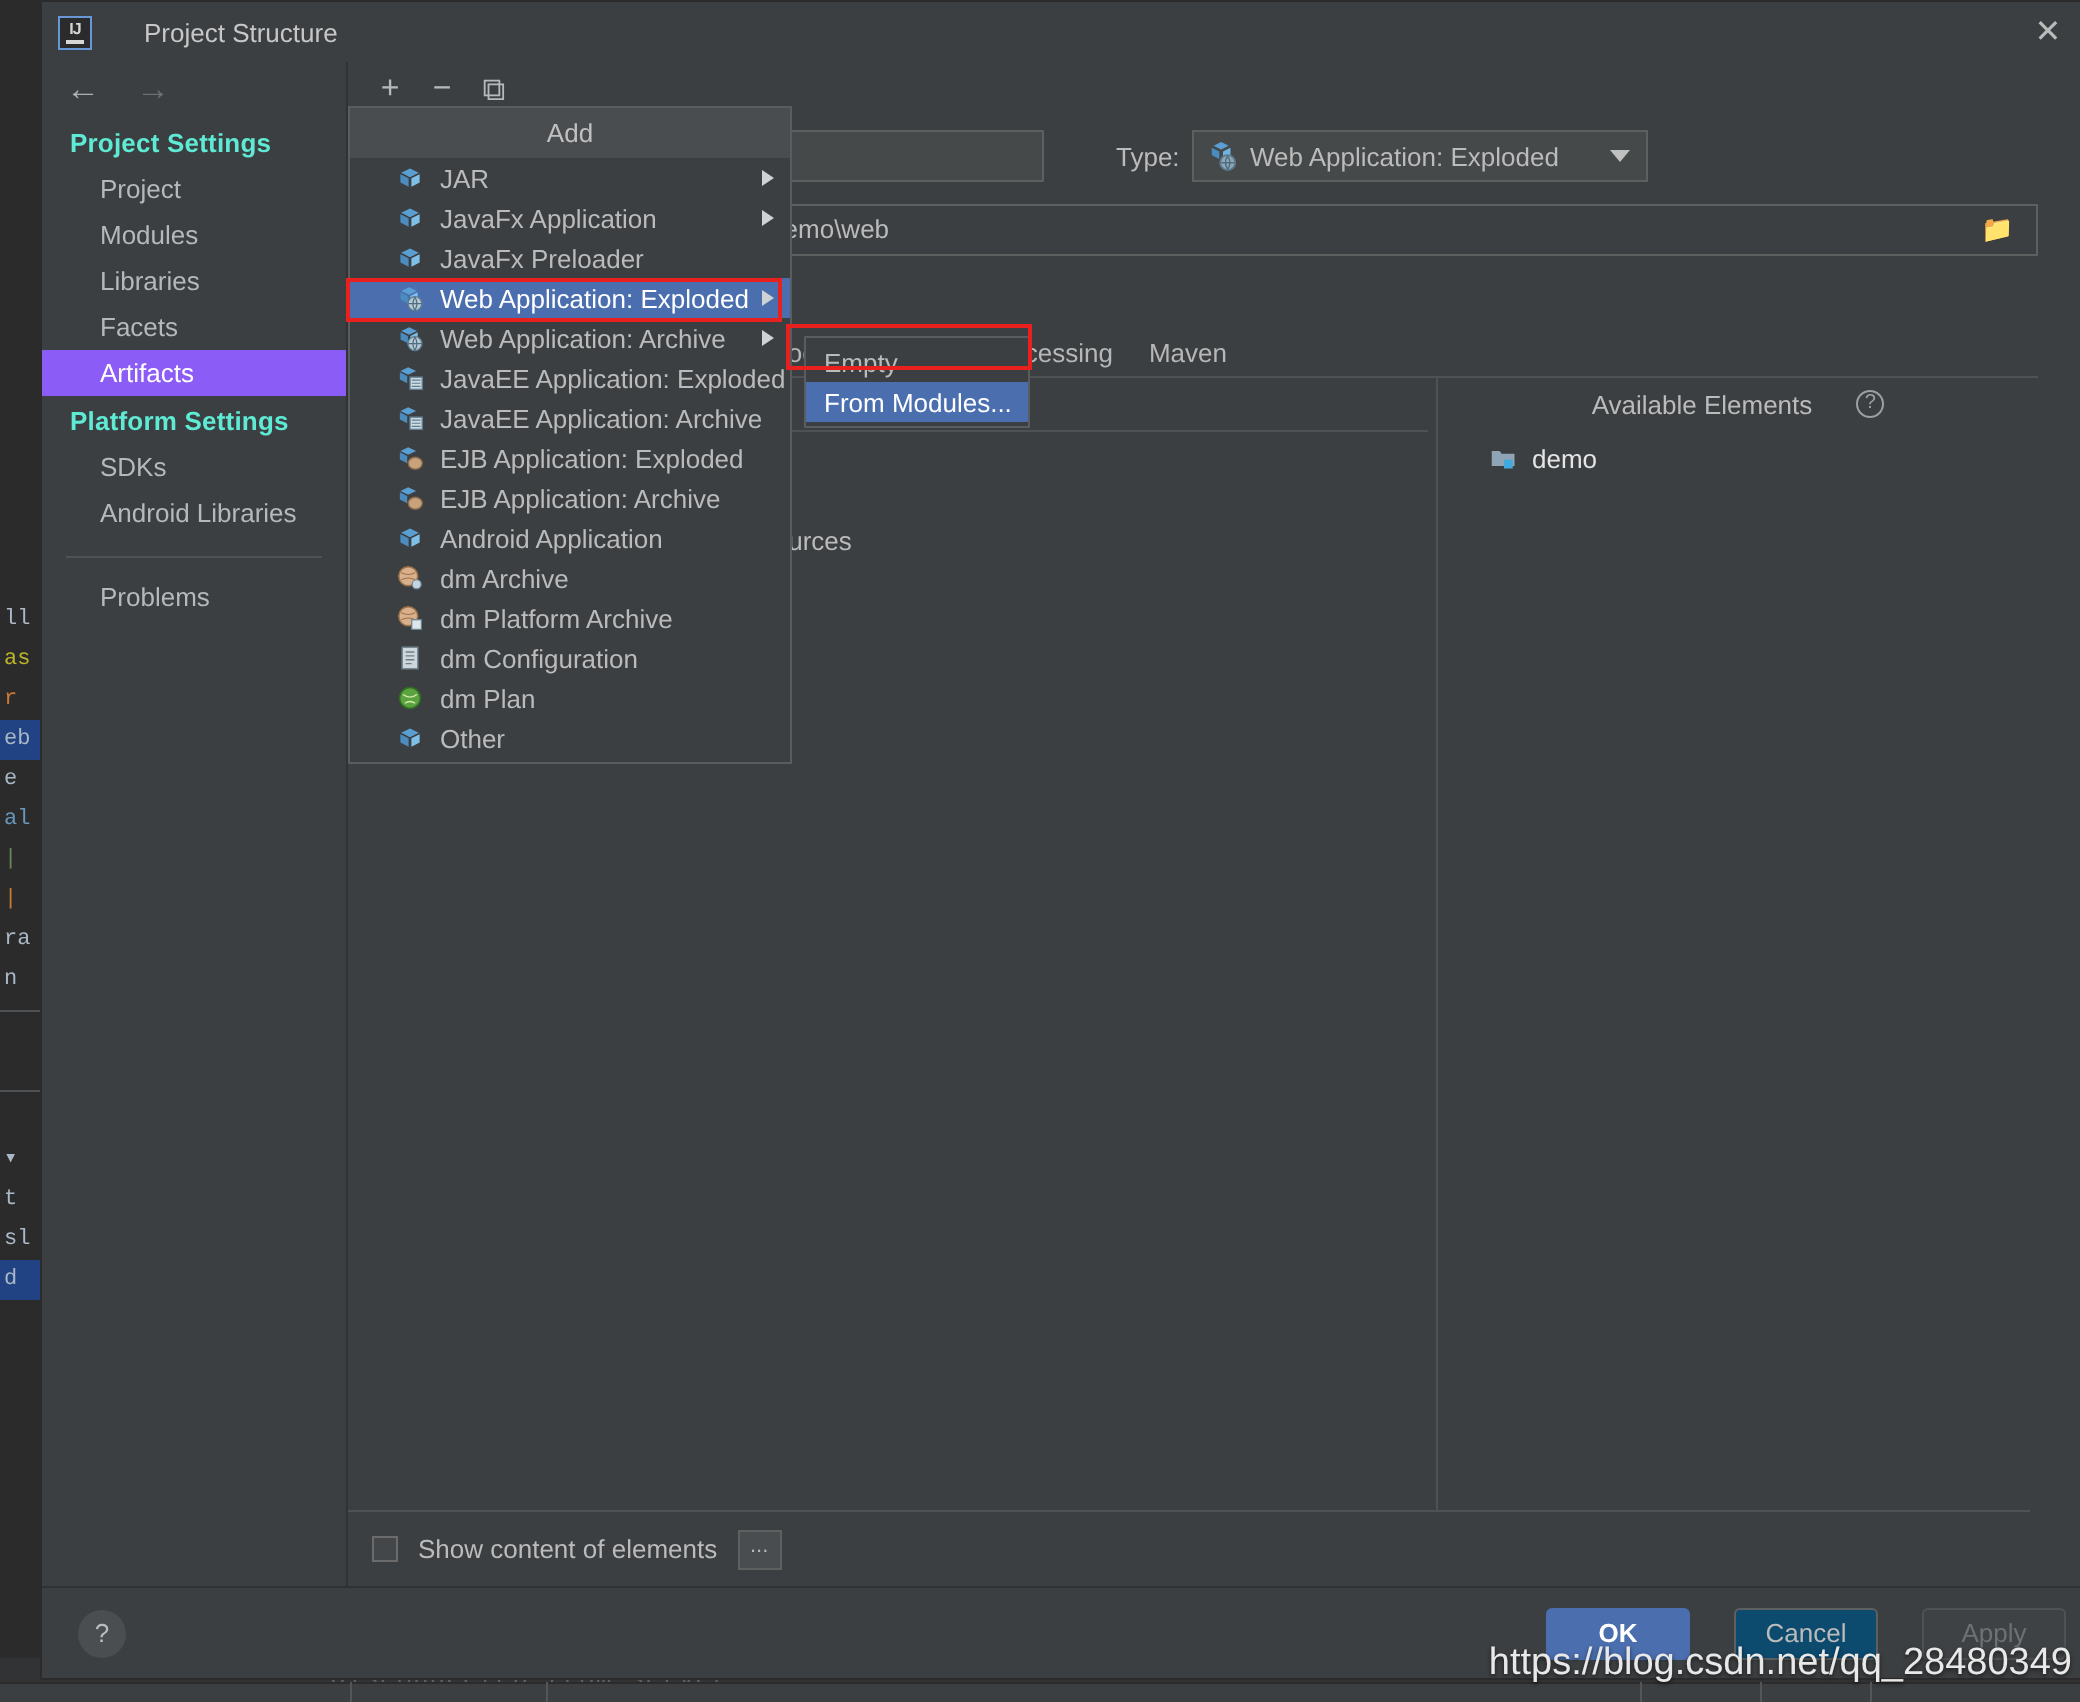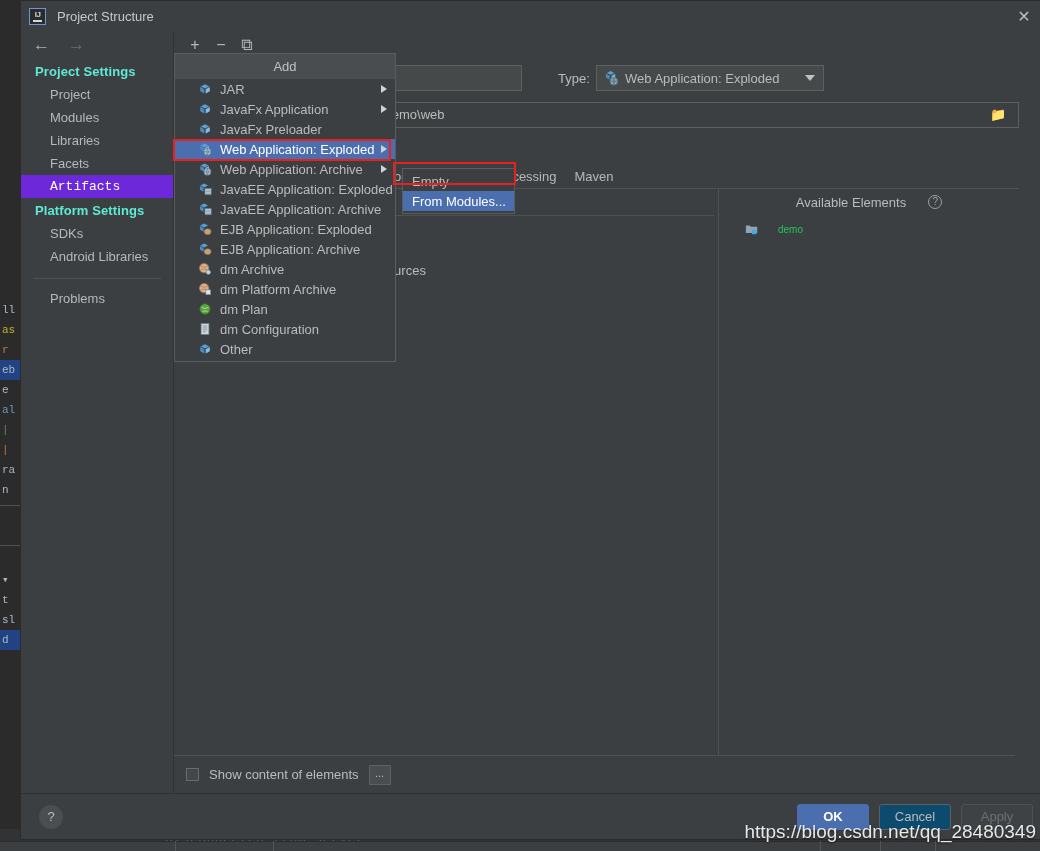--- a/index.html
+++ b/index.html
@@ -56,21 +56,21 @@
     width: 17px; height: 17px; border: 1px solid #6897d8;
     background: #2b2b2b; color: #d6d6d6;
     font-size: 8px; font-weight: bold; line-height: 9px;
     text-align: center; padding-top: 1px; letter-spacing: -.5px;
     position: relative;
   }
   #ij-logo::after {
     content: ""; position: absolute; left: 3px; right: 3px; bottom: 2px;
     height: 2px; background: #d6d6d6;
   }
-  #title-text { margin-left: 11px; font-size: 13px; color: #c7c7c7; }
+  #title-text { margin-left: 26px; font-size: 13px; color: #c7c7c7; }
   #close-btn {
     position: absolute; right: 14px; top: 6px; width: 26px; height: 20px;
     color: #bbbbbb; font-size: 16px; line-height: 20px; text-align: center;
     cursor: pointer;
   }
 
   
   #dlg-body { flex: 1; display: flex; min-height: 0; position: relative; }
 
   
@@ -82,21 +82,21 @@
   #nav-row { height: 28px; display: flex; align-items: center; padding-left: 12px; gap: 18px; }
   .nav-arrow { font-size: 17px; color: #a9b0b6; cursor: pointer; }
   .nav-arrow.disabled { color: #6a6f73; }
   .side-group {
     font-size: 13px; font-weight: bold; color: #5eead4;
     padding: 5px 0 4px 14px; letter-spacing: .1px;
   }
   .side-item {
     font-size: 13px; color: #b4b9bd; padding: 4px 0 4px 29px; cursor: pointer;
   }
-  .side-item.active { background: #6d28d9; color: #ffffff; font-family: Liberation Mono, monospace; }
+  .side-item.active { background: #8b5cf6; color: #ffffff; }
   .side-sep { height: 1px; background: #4e5254; margin: 10px 12px 8px 12px; }
 
   
   #rightpane { flex: 1; display: flex; flex-direction: column; min-width: 0; position: relative; }
   #toolbar-row {
     height: 28px; display: flex; align-items: center; gap: 0;
     padding-left: 8px; background: #3c3f41; flex: 0 0 28px;
   }
   .tb-btn {
     width: 26px; height: 22px; display: flex; align-items: center; justify-content: center;
@@ -155,42 +155,42 @@
 
   .tree-row { display: flex; align-items: center; gap: 6px; font-size: 13px; color: #bbbbbb; height: 20px; padding-left: 2px; }
   .tree-row .expander { width: 9px; color: #9aa0a4; font-size: 9px; }
 
   #avail-header { height: 26px; display: flex; align-items: center; justify-content: center; gap: 22px; font-size: 13px; color: #bbbbbb; }
   .help-circ {
     width: 14px; height: 14px; border: 1px solid #9aa0a4; border-radius: 50%;
     color: #9aa0a4; font-size: 10px; line-height: 12px; text-align: center;
   }
   #avail-body { flex: 1; padding-top: 4px; }
-  .avail-row { display: flex; align-items: center; gap: 18px; font-size: 10px; color: #22c55e; padding-left: 26px; height: 20px; }
+  .avail-row { display: flex; align-items: center; gap: 6px; font-size: 13px; color: #e5e5e5; padding-left: 26px; height: 20px; }
 
   
   #showcontent-row {
     height: 38px; display: flex; align-items: center; gap: 10px;
     border-top: 1px solid #4e5254; padding-left: 12px; margin-right: 4px;
   }
   .dots-btn {
     width: 22px; height: 20px; border: 1px solid #5e6060; background: #4a4d4f;
     color: #b5b5b5; font-size: 11px; line-height: 14px; text-align: center; cursor: pointer;
   }
 
   
   #footer {
     height: 46px; flex: 0 0 46px; border-top: 1px solid #2f3133;
     display: flex; align-items: center; padding: 0 18px; position: relative;
   }
   #help-btn {
     width: 24px; height: 24px; border-radius: 50%; background: #4a4e50;
     color: #b9bdbf; font-size: 13px; line-height: 24px; text-align: center; cursor: pointer;
   }
-  #footer-buttons { margin-left: auto; display: flex; gap: 10px; }
+  #footer-buttons { margin-left: auto; display: flex; gap: 22px; }
   .dbtn {
     min-width: 72px; height: 26px; font-size: 13px; border-radius: 3px;
     display: flex; align-items: center; justify-content: center; cursor: pointer;
   }
   .dbtn.primary { background: #4b6eaf; border: 1px solid #4b6eaf; color: #ffffff; font-weight: bold; }
   .dbtn.normal { background: #0c4a6e; border: 1px solid #5e6060; color: #bbbbbb; }
   .dbtn.disabled { background: #3f4244; border: 1px solid #4f5254; color: #6d7174; }
 
   
   #add-menu {
@@ -544,20 +544,30 @@
         <span class="ico">
             <svg width="14" height="14" viewBox="0 0 16 16">
               <path d="M2.5 4 L7 1.8 L11.5 4 L7 6.2 Z" fill="#5a9fd4"></path>
               <path d="M2.2 4.7 L6.4 6.8 L6.4 11 L2.2 8.9 Z" fill="#4a8cc0"></path>
               <ellipse cx="11" cy="11" rx="4" ry="3.4" fill="#c8a27a" stroke="#8a6a48" stroke-width=".8"></ellipse>
             </svg>
           </span>
         <span class="mi-label">EJB Application: Archive</span>
       </div>
 
+      <div class="menu-item">
+        <span class="ico">
+            <svg width="14" height="14" viewBox="0 0 16 16">
+              <path d="M3 5 L8 2.5 L13 5 L8 7.5 Z" fill="#5a9fd4"></path>
+              <path d="M2.5 5.8 L7.2 8.2 L7.2 13 L2.5 10.6 Z" fill="#4a8cc0"></path>
+              <path d="M13.5 5.8 L8.8 8.2 L8.8 13 L13.5 10.6 Z" fill="#7fc0ea"></path>
+            </svg>
+          </span>
+        <span class="mi-label">Android Application</span>
+      </div>
 
       <div class="menu-item">
         <span class="ico">
             <svg width="14" height="14" viewBox="0 0 16 16">
               <circle cx="7" cy="7" r="5.4" fill="#d9b08c" stroke="#9c7349" stroke-width=".9"></circle>
               <path d="M3 5 q4 2 8 0 M3 9 q4 -2 8 0" stroke="#9c7349" fill="none" stroke-width=".7"></path>
               <circle cx="11.8" cy="11.6" r="2.6" fill="#c5d4de" stroke="#6a8494" stroke-width=".7"></circle>
             </svg>
           </span>
         <span class="mi-label">dm Archive</span>
@@ -570,35 +580,35 @@
               <path d="M3 5 q4 2 8 0 M3 9 q4 -2 8 0" stroke="#9c7349" fill="none" stroke-width=".7"></path>
               <rect x="9" y="9" width="5.5" height="5.5" fill="#dfe7ec" stroke="#6a8494" stroke-width=".7"></rect>
             </svg>
           </span>
         <span class="mi-label">dm Platform Archive</span>
       </div>
 
       <div class="menu-item">
         <span class="ico">
             <svg width="14" height="14" viewBox="0 0 16 16">
+              <rect x="3.5" y="1.8" width="9" height="12.4" fill="#cdd6db" stroke="#6b7f89" stroke-width=".8"></rect>
+              <path d="M5.5 4.6 h5 M5.5 6.8 h5 M5.5 9 h5 M5.5 11.2 h3.4" stroke="#6b7f89" stroke-width=".8"></path>
+            </svg>
+          </span>
+        <span class="mi-label">dm Configuration</span>
+      </div>
+
+      <div class="menu-item">
+        <span class="ico">
+            <svg width="14" height="14" viewBox="0 0 16 16">
               <circle cx="8" cy="8" r="6" fill="#5aa340" stroke="#2f6b22" stroke-width=".9"></circle>
               <path d="M4 6 q4 3 8 0 M5 11 q3 -2 6 0" stroke="#d7e8a8" fill="none" stroke-width=".8"></path>
             </svg>
           </span>
         <span class="mi-label">dm Plan</span>
-      </div>
-
-      <div class="menu-item">
-        <span class="ico">
-            <svg width="14" height="14" viewBox="0 0 16 16">
-              <rect x="3.5" y="1.8" width="9" height="12.4" fill="#cdd6db" stroke="#6b7f89" stroke-width=".8"></rect>
-              <path d="M5.5 4.6 h5 M5.5 6.8 h5 M5.5 9 h5 M5.5 11.2 h3.4" stroke="#6b7f89" stroke-width=".8"></path>
-            </svg>
-          </span>
-        <span class="mi-label">dm Configuration</span>
       </div>
 
       <div class="menu-item">
         <span class="ico">
             <svg width="14" height="14" viewBox="0 0 16 16">
               <path d="M3 5 L8 2.5 L13 5 L8 7.5 Z" fill="#5a9fd4"></path>
               <path d="M2.5 5.8 L7.2 8.2 L7.2 13 L2.5 10.6 Z" fill="#4a8cc0"></path>
               <path d="M13.5 5.8 L8.8 8.2 L8.8 13 L13.5 10.6 Z" fill="#7fc0ea"></path>
             </svg>
           </span>

